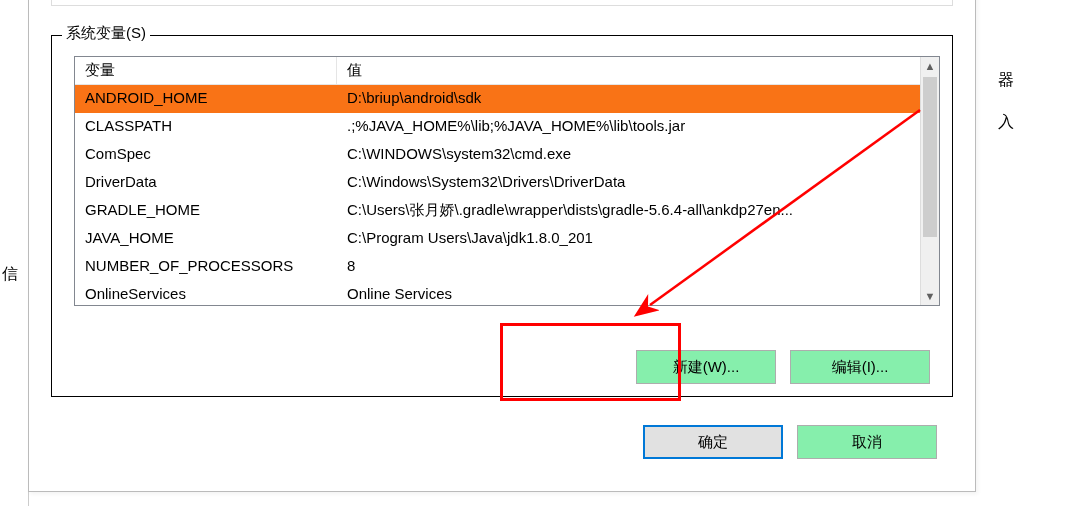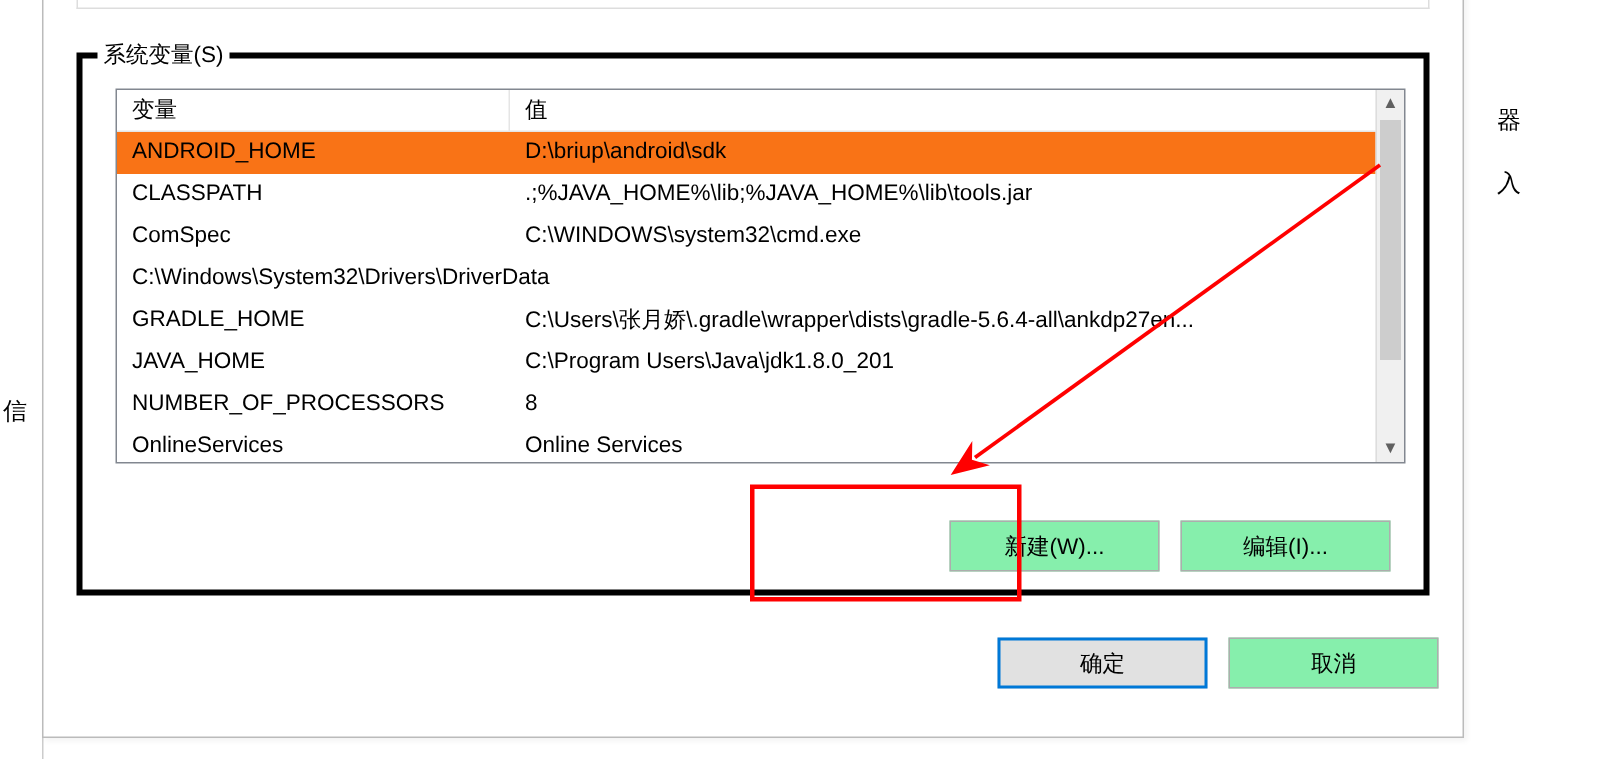--- a/index.html
+++ b/index.html
@@ -63,21 +63,21 @@
     height: 24px;
     border: 1px solid #ddd;
     border-top: none;
   }
   .group {
     position: absolute;
     left: 22px;
     right: 22px;
     top: 54px;
     bottom: 94px;
-    border: 4px solid #000000;
+    border: 1px solid #000000;
     padding-left: 41px;
   }
   .group-title {
     position: absolute;
     top: -12px;
     left: 10px;
     background: #fff;
     padding: 0 4px;
     font-size: 15px;
   }
@@ -153,21 +153,21 @@
   }
   .btnrow1 {
     position: absolute;
     right: 22px;
     bottom: 12px;
     display: flex;
     gap: 14px;
   }
   .btnrow2 {
     position: absolute;
-    right: 16px;
+    right: 38px;
     bottom: 32px;
     display: flex;
     gap: 14px;
   }
   button.winbtn {
     width: 140px;
     height: 34px;
     background: #86efac;
     border: 1px solid #adadad;
     font-family: inherit;
@@ -221,20 +221,21 @@
             </div>
             <div class="row">
               <div class="cell cell-name">CLASSPATH</div>
               <div class="cell cell-value">.;%JAVA_HOME%\lib;%JAVA_HOME%\lib\tools.jar</div>
             </div>
             <div class="row">
               <div class="cell cell-name">ComSpec</div>
               <div class="cell cell-value">C:\WINDOWS\system32\cmd.exe</div>
             </div>
             <div class="row">
+              <div class="cell cell-name">DriverData</div>
               <div class="cell cell-value">C:\Windows\System32\Drivers\DriverData</div>
             </div>
             <div class="row">
               <div class="cell cell-name">GRADLE_HOME</div>
               <div class="cell cell-value">C:\Users\张月娇\.gradle\wrapper\dists\gradle-5.6.4-all\ankdp27en...</div>
             </div>
             <div class="row">
               <div class="cell cell-name">JAVA_HOME</div>
               <div class="cell cell-value">C:\Program Users\Java\jdk1.8.0_201</div>
             </div>

